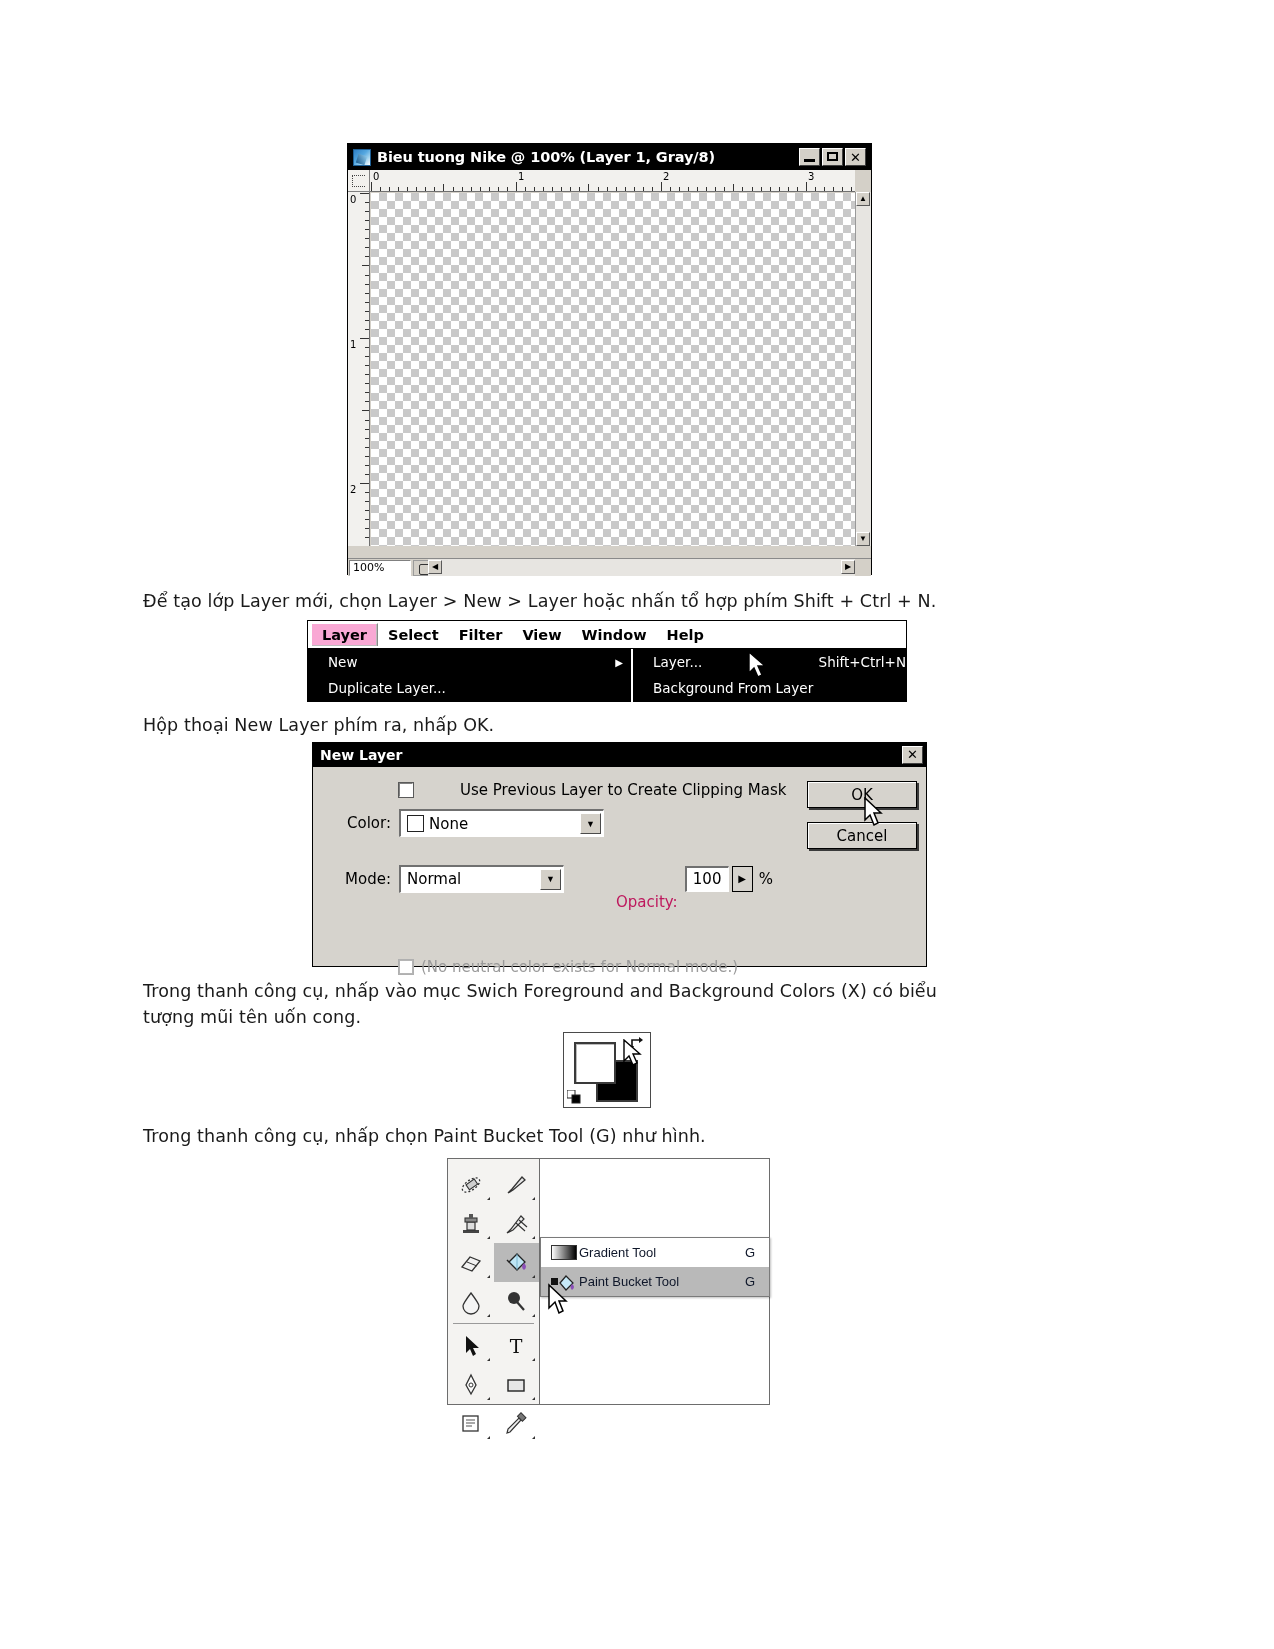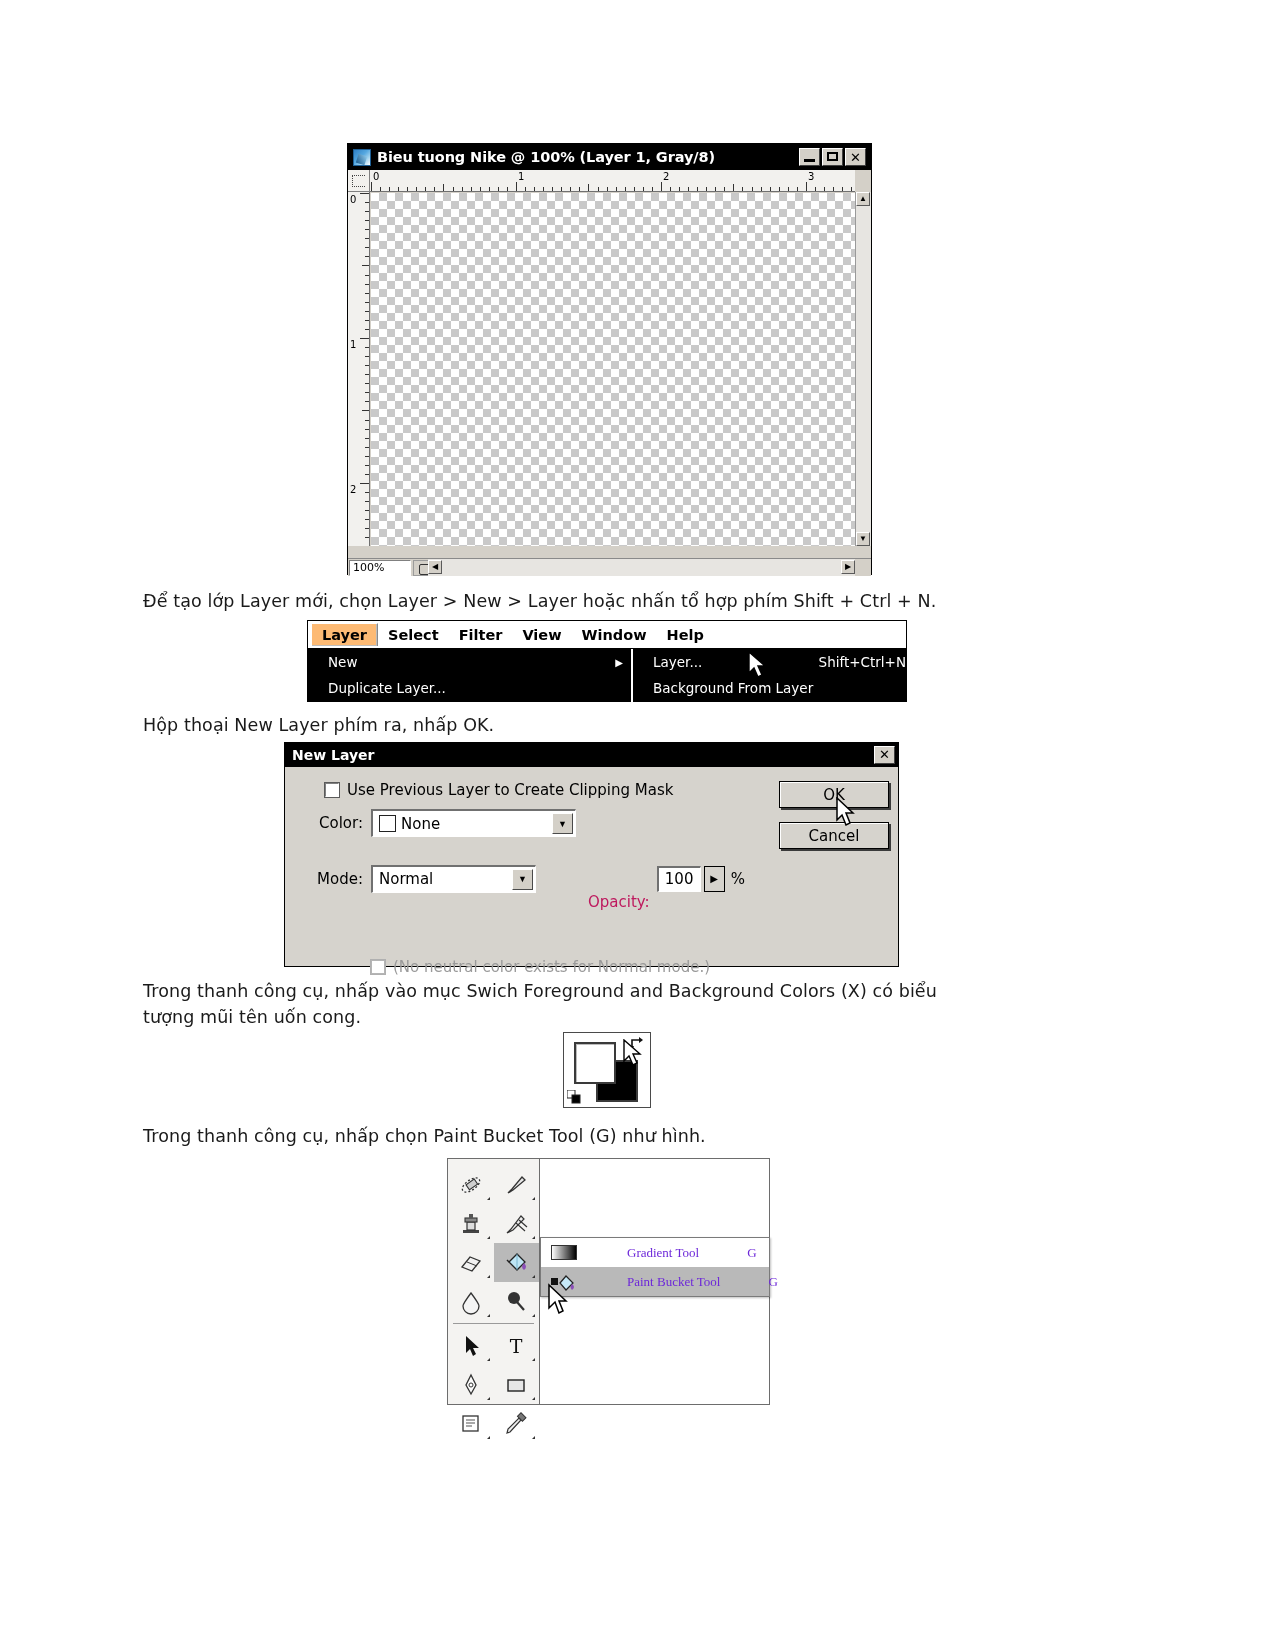--- a/index.html
+++ b/index.html
@@ -274,21 +274,21 @@
   }
   .menubar-item {
     font-family: "DejaVu Sans", sans-serif;
     font-weight: bold;
     font-size: 14.5px;
     padding: 3px 10px;
     color: #000;
     white-space: nowrap;
   }
   .menubar-item.active {
-    background: #fdba74;
+    background: #f9a8d4;
     border-top: 1px solid #fff;
     border-left: 1px solid #fff;
     border-right: 1px solid #8a8a8a;
     box-shadow: inset -1px -1px 0 #bdbdbd;
   }
   .menu-panels {
     display: flex;
     height: 53px;
   }
   .menu-left {
@@ -325,21 +325,21 @@
     font-size: 13.5px;
   }
   .cursor-svg {
     position: absolute;
     pointer-events: none;
   }
 
   
   .nl-dialog {
     position: absolute;
-    left: 284px;
+    left: 312px;
     top: 742px;
     width: 615px;
     height: 225px;
     background: #d6d3cd;
     border: 1px solid #000;
     box-sizing: border-box;
   }
   .nl-titlebar {
     height: 24px;
     background: #000;
@@ -401,22 +401,23 @@
     box-sizing: border-box;
     font-family: "DejaVu Sans", sans-serif;
     font-size: 15px;
     line-height: 22px;
     padding-left: 5px;
     color: #000;
   }
   .nl-check-row {
     display: flex;
     align-items: center;
-    padding-left: 40px;
+    padding-left: 86px;
     margin-bottom: 10px;
+    gap: 39px;
   }
   .checkbox {
     width: 14px; height: 14px;
     background: #fff;
     border-top: 1px solid #808080;
     border-left: 1px solid #808080;
     border-right: 1px solid #ffffff;
     border-bottom: 1px solid #ffffff;
     outline: 1px solid #5a5a5a;
     box-sizing: border-box;
@@ -641,25 +642,24 @@
     background: #ffffff;
     border: 1px solid #7a7a7a;
     box-sizing: border-box;
     box-shadow: 1px 1px 2px rgba(0,0,0,0.25);
   }
   .fly-item {
     display: flex;
     align-items: center;
     height: 29px;
     padding-left: 8px;
-    font-family: Liberation Serif, serif;
+    font-family: Liberation Sans, sans-serif;
     font-size: 13px;
-    color: #6d28d9;
+    color: #0f172a;
     white-space: nowrap;
-    gap: 48px;
   }
   .fly-item.sel {
     background: #b9b9b9;
   }
   .fly-icon {
     width: 30px;
     flex: 0 0 auto;
     display: flex;
     align-items: center;
     justify-content: center;

